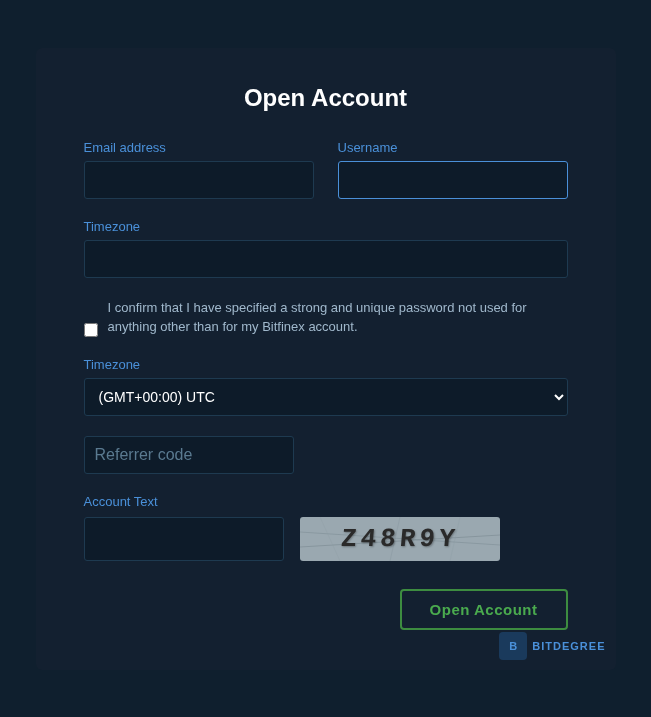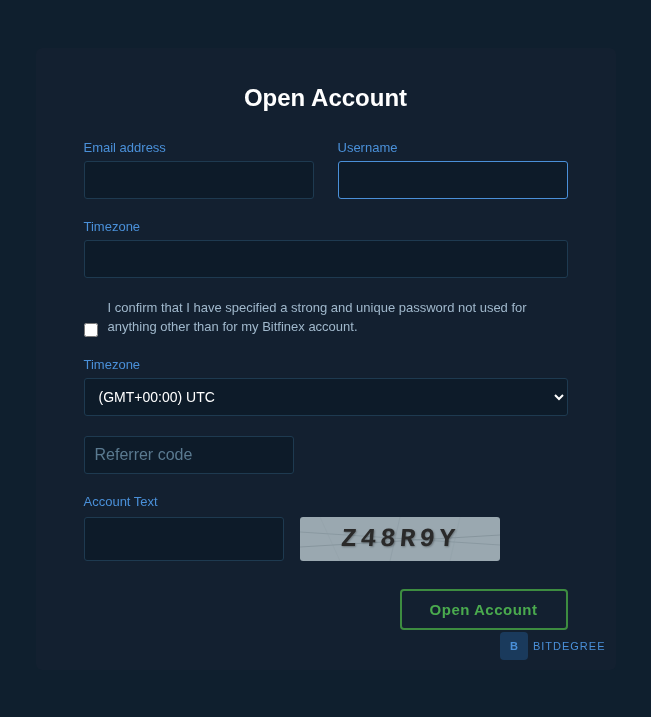--- a/index.html
+++ b/index.html
@@ -222,21 +222,21 @@
       align-items: center;
       justify-content: center;
       color: #4a90d9;
       font-size: 11px;
       font-weight: bold;
     }
 
     .bitdegree-text {
       color: #4a90d9;
       font-size: 11px;
-      font-weight: normal;
+      font-weight: bold;
       letter-spacing: 1px;
     }
   </style>
 </head>
 <body>
 
 <div class="card">
 
   <h1 class="card-title">Open Account</h1>
 

